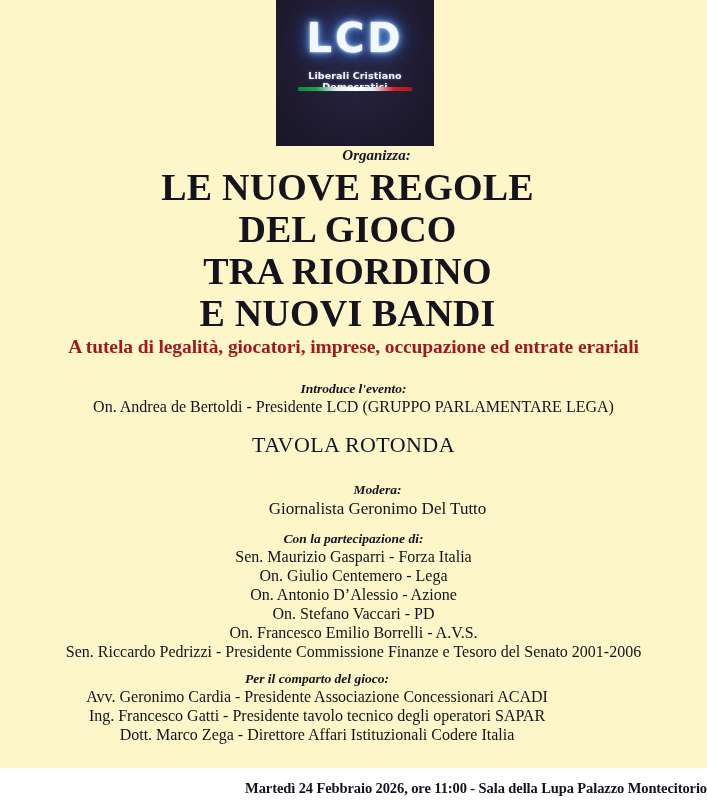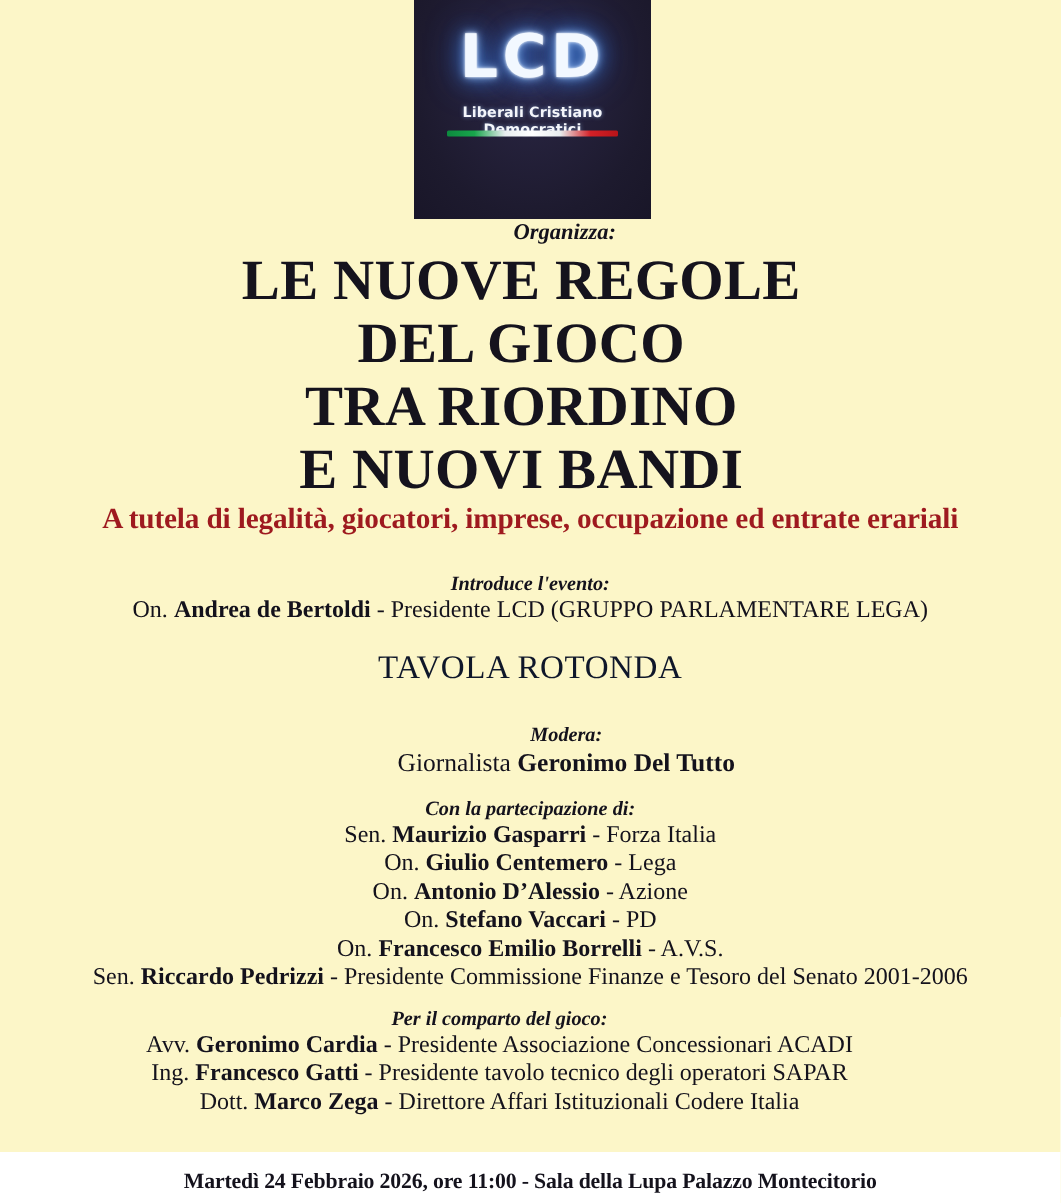--- a/index.html
+++ b/index.html
@@ -135,21 +135,21 @@
     color: #14121c;
     line-height: 17px;
   }
   .person-line {
     font-size: 16px;
     color: #14121c;
     line-height: 19px;
     white-space: nowrap;
   }
   .person-line b {
-    font-weight: bold;
+    font-weight: normal;
   }
 
   .introduce-block {
     position: absolute;
     left: 0;
     top: 380px;
     width: 707px;
   }
   .tavola {
     position: absolute;
@@ -172,40 +172,40 @@
     line-height: 21px;
   }
   .participants-block {
     position: absolute;
     left: 0;
     top: 530px;
     width: 707px;
   }
   .comparto-block {
     position: absolute;
-    left: 16px;
+    left: 0;
     top: 670px;
     width: 634px;
   }
 
   
   .footer-bar {
     position: absolute;
     left: 0;
     top: 768px;
     width: 707px;
     height: 34px;
     background: #ffffff;
   }
   .footer-text {
     position: absolute;
     left: 0;
     top: 780px;
     width: 707px;
-    text-align: center;
+    text-align: right;
     font-size: 14.5px;
     font-weight: bold;
     color: #14121c;
     letter-spacing: -0.1px;
   }
 </style>
 </head>
 <body>
 
 <div class="poster">

